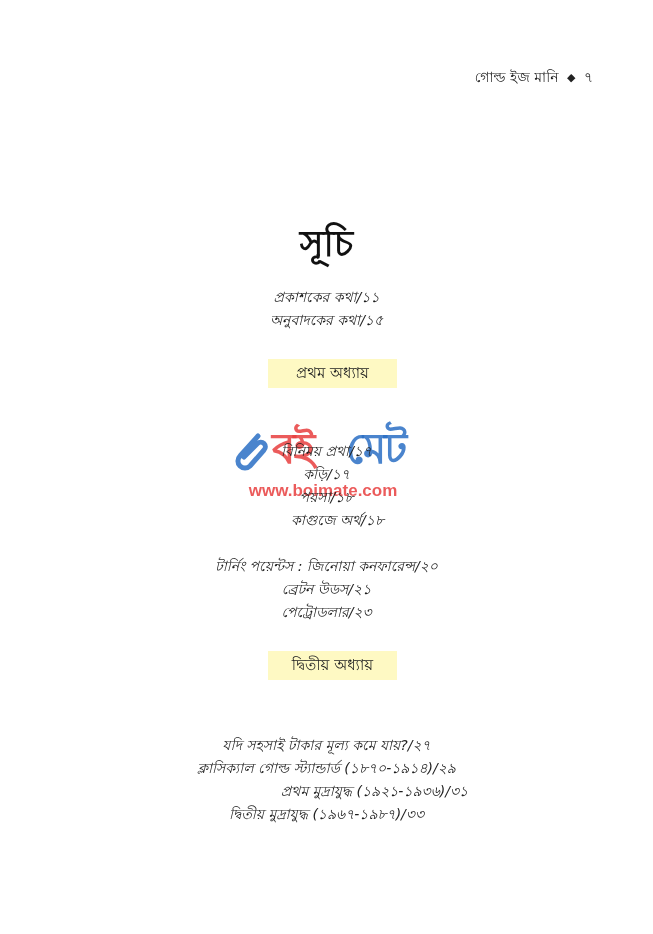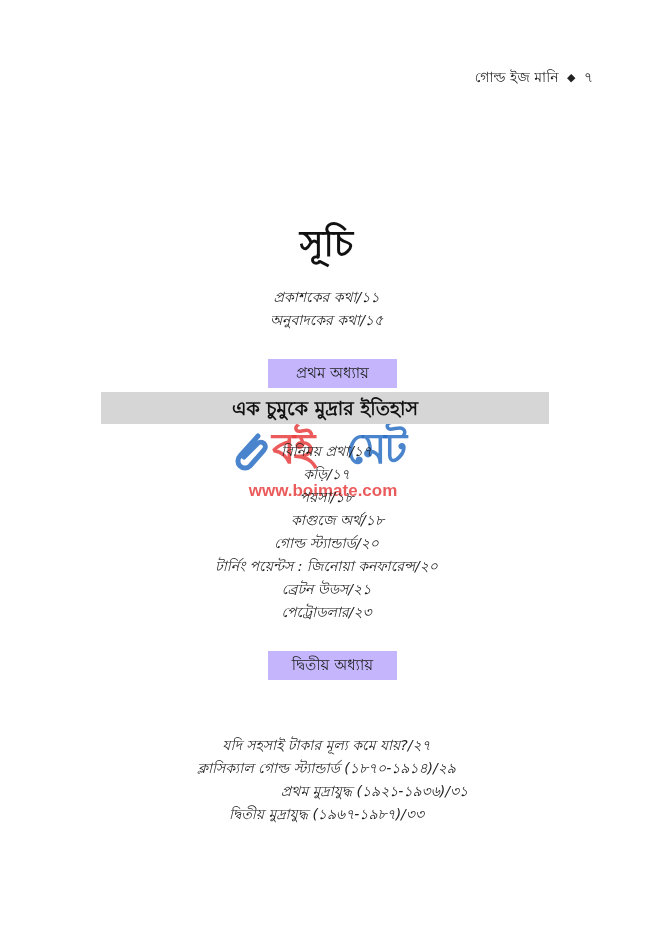--- a/index.html
+++ b/index.html
@@ -55,21 +55,21 @@
       line-height: 20px;
       color: #1e1e1e;
       white-space: nowrap;
       font-style: italic;
     }
     .chapter-label {
       position: absolute;
       left: 268px;
       width: 129px;
       height: 29px;
-      background: #c4b5fd;
+      background: #fef9c3;
       text-align: center;
       font-size: 15px;
       line-height: 29px;
       color: #222;
     }
     .chapter-title {
       position: absolute;
       left: 101px;
       width: 448px;
       height: 32px;
@@ -155,27 +155,25 @@
       <span class="diamond">◆</span>
       <span>৭</span>
     </div>
 
     <div class="toc-title">সূচি</div>
 
     <div class="entry" style="top:287px;">প্রকাশকের কথা/১১</div>
     <div class="entry" style="top:310px;">অনুবাদকের কথা/১৫</div>
 
     <div class="chapter-label" style="top:359px;">প্রথম অধ্যায়</div>
-    <div class="chapter-title" style="top:392px;">এক চুমুকে মুদ্রার ইতিহাস</div>
 
     <div class="entry" style="top:441px;">বিনিময় প্রথা/১৭</div>
     <div class="entry" style="top:464px;">কড়ি/১৭</div>
     <div class="entry" style="top:487px;">পয়সা/১৮</div>
     <div class="entry" style="top:510px;padding-left:11px;">কাগুজে অর্থ/১৮</div>
-    <div class="entry" style="top:533px;">গোল্ড স্ট্যান্ডার্ড/২০</div>
     <div class="entry" style="top:556px;">টার্নিং পয়েন্টস : জিনোয়া কনফারেন্স/২০</div>
     <div class="entry" style="top:579px;">ব্রেটন উডস/২১</div>
     <div class="entry" style="top:602px;">পেট্রোডলার/২৩</div>
 
     <div class="chapter-label" style="top:651px;">দ্বিতীয় অধ্যায়</div>
 
     <div class="entry" style="top:735px;">যদি সহসাই টাকার মূল্য কমে যায়?/২৭</div>
     <div class="entry" style="top:758px;">ক্লাসিক্যাল গোল্ড স্ট্যান্ডার্ড (১৮৭০-১৯১৪)/২৯</div>
     <div class="entry" style="top:781px;padding-left:48px;">প্রথম মুদ্রাযুদ্ধ (১৯২১-১৯৩৬)/৩১</div>
     <div class="entry" style="top:804px;">দ্বিতীয় মুদ্রাযুদ্ধ (১৯৬৭-১৯৮৭)/৩৩</div>

